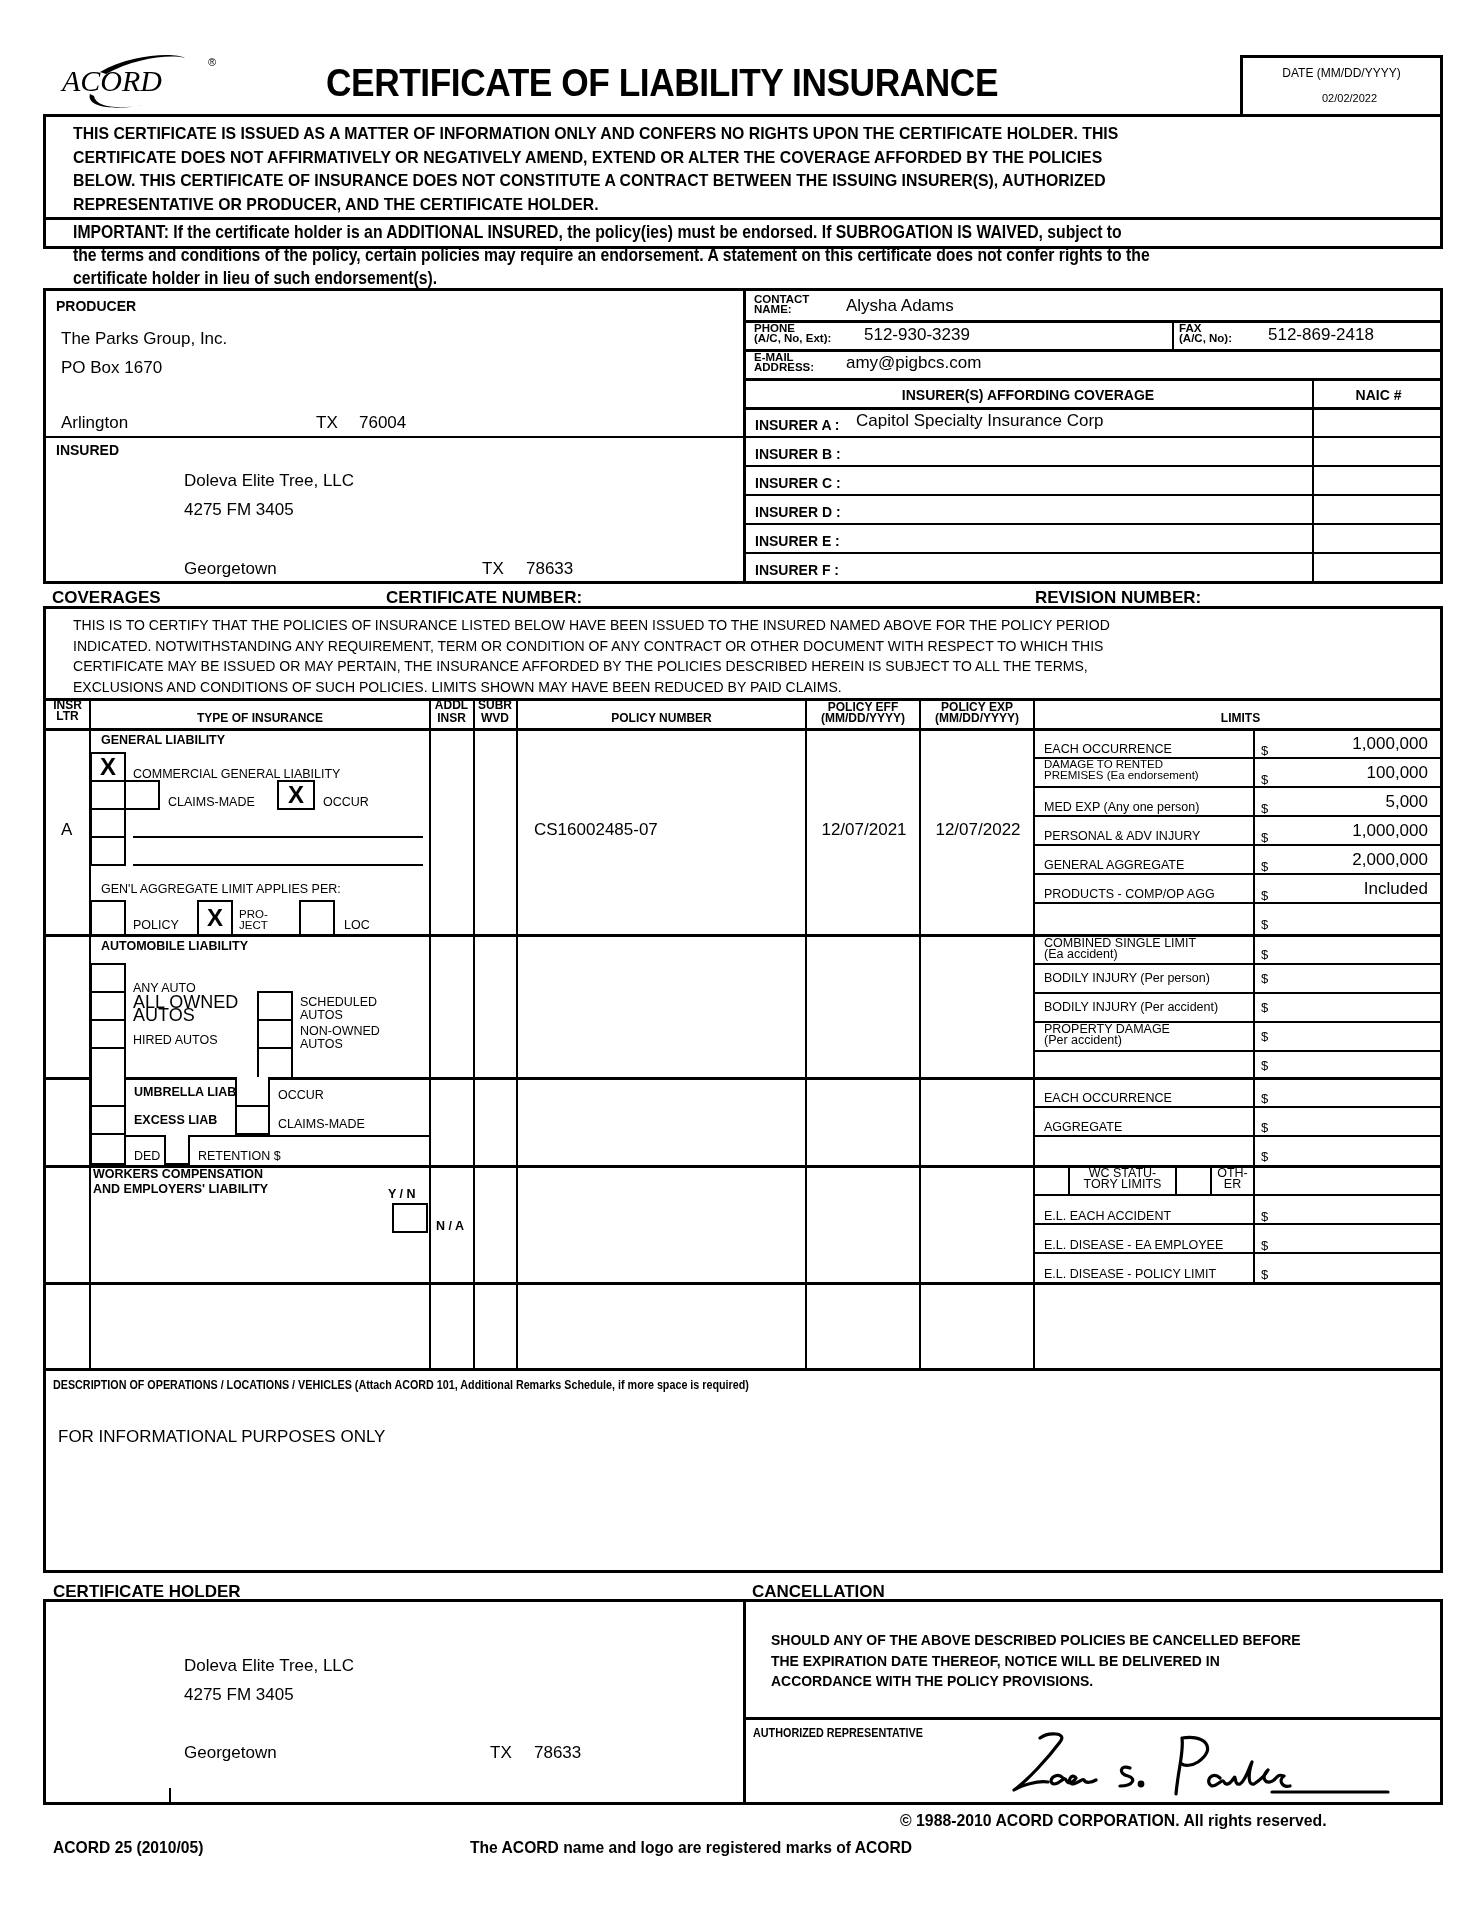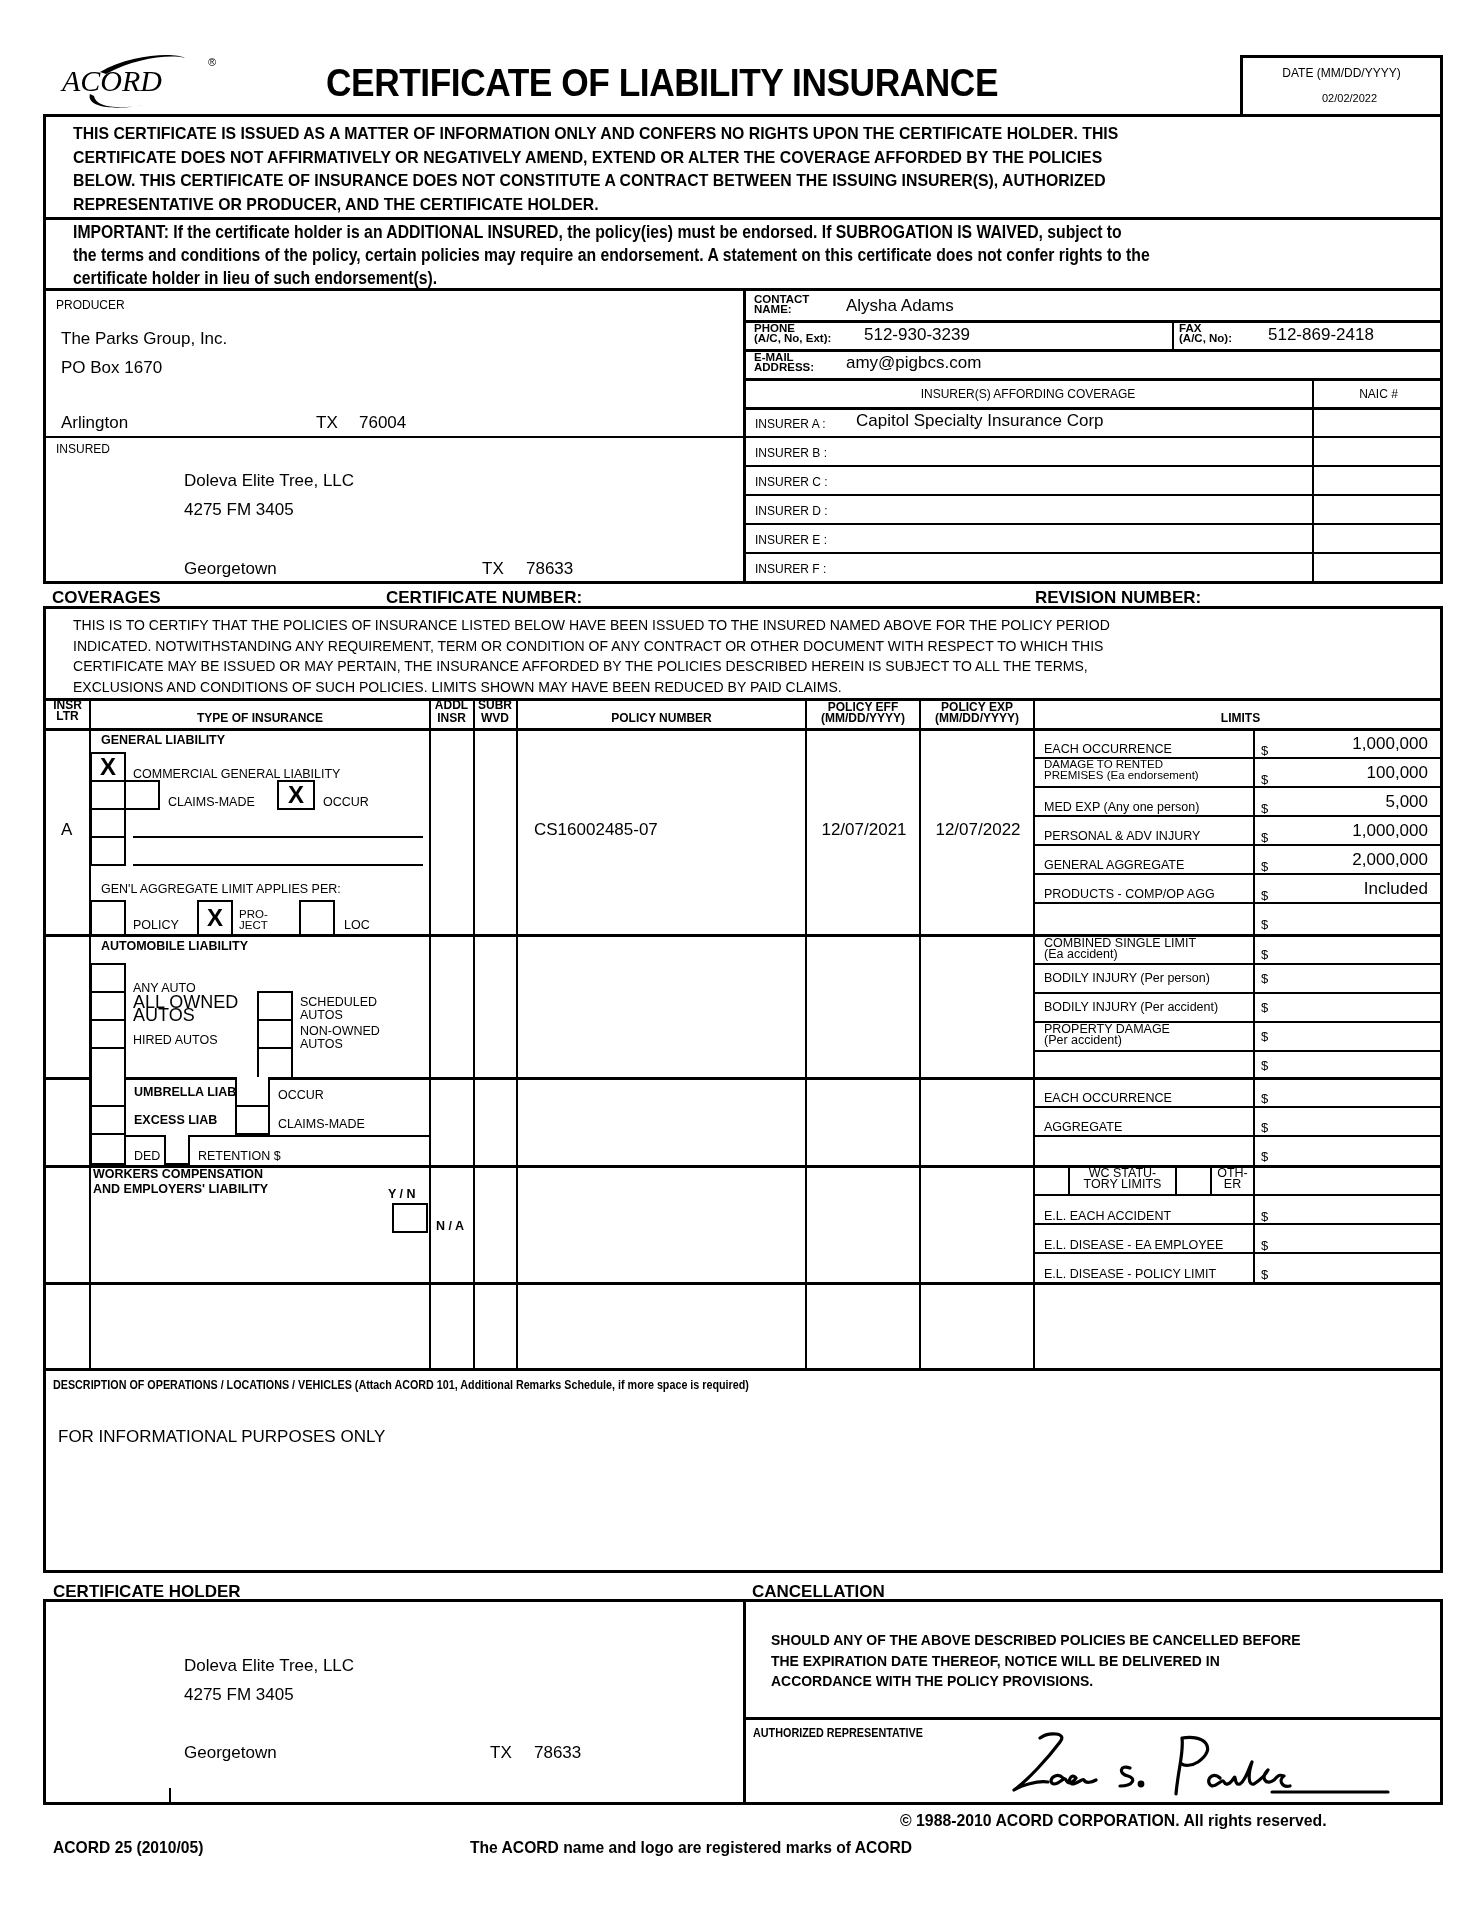--- a/index.html
+++ b/index.html
@@ -7,21 +7,21 @@
   .abs{position:absolute;}
   .box{position:absolute;border:3px solid #000;box-sizing:border-box;}
   .hl{position:absolute;height:0;border-top:2px solid #000;}
   .hlt{position:absolute;height:0;border-top:3px solid #000;}
   .vl{position:absolute;width:0;border-left:2px solid #000;}
   .vlt{position:absolute;width:0;border-left:3px solid #000;}
   .bold{font-weight:bold;}
   .t-title{font-size:38px;font-weight:bold;letter-spacing:-0.5px;transform:scaleX(0.93);transform-origin:left top;white-space:nowrap;}
   .t-notice{font-size:17px;font-weight:bold;line-height:23.5px;white-space:nowrap;transform:scaleX(0.93);transform-origin:left top;}
   .t-imp{font-size:17.5px;font-weight:bold;line-height:23px;white-space:nowrap;transform:scaleX(0.90);transform-origin:left top;}
-  .lbl{font-size:12px;font-weight:normal;white-space:nowrap;}
+  .lbl{font-size:14px;font-weight:bold;white-space:nowrap;}
   .lbl2{font-size:11.5px;font-weight:bold;line-height:10px;white-space:nowrap;}
   .val{font-size:17px;white-space:nowrap;}
   .small{font-size:12.5px;white-space:nowrap;}
   .smallb{font-size:12.5px;font-weight:bold;white-space:nowrap;}
   .tiny{font-size:11.5px;line-height:11px;white-space:nowrap;}
   .sec{font-size:17px;font-weight:bold;white-space:nowrap;}
   .certify{font-size:15px;line-height:20.5px;white-space:nowrap;transform:scaleX(0.935);transform-origin:left top;}
   .hdr{font-size:12px;font-weight:bold;text-align:center;line-height:11px;white-space:nowrap;}
   .cb{position:absolute;border:2px solid #000;box-sizing:border-box;background:#fff;}
   .cbx{font-size:24px;font-weight:bold;display:flex;align-items:center;justify-content:center;line-height:1;}
@@ -40,21 +40,21 @@
   <span class="abs" style="left:148px;top:6px;font-size:11px;">®</span>
 </div>
 
 <div class="abs t-title" style="left:326px;top:62px;">CERTIFICATE OF LIABILITY INSURANCE</div>
 
 <div class="box" style="left:1240px;top:55px;width:203px;height:62px;border-bottom:none;">
   <div class="abs" style="left:0;right:0;top:8px;text-align:center;font-size:12px;">DATE (MM/DD/YYYY)</div>
   <div class="abs" style="left:16px;right:0;top:34px;text-align:center;font-size:11px;">02/02/2022</div>
 </div>
 
-<div class="box" style="left:43px;top:114px;width:1400px;height:177px;">
+<div class="box" style="left:43px;top:114px;width:1400px;height:135px;">
   <div class="abs t-notice" style="left:27px;top:5px;">
     <div>THIS CERTIFICATE IS ISSUED AS A MATTER OF INFORMATION ONLY AND CONFERS NO RIGHTS UPON THE CERTIFICATE HOLDER. THIS</div>
     <div>CERTIFICATE DOES NOT AFFIRMATIVELY OR NEGATIVELY AMEND, EXTEND OR ALTER THE COVERAGE AFFORDED BY THE POLICIES</div>
     <div>BELOW.  THIS CERTIFICATE OF INSURANCE DOES NOT CONSTITUTE A CONTRACT BETWEEN THE ISSUING INSURER(S), AUTHORIZED</div>
     <div>REPRESENTATIVE OR PRODUCER, AND THE CERTIFICATE HOLDER.</div>
   </div>
   <div class="hlt" style="left:0;right:0;top:100px;"></div>
   <div class="abs t-imp" style="left:27px;top:104px;">
     <div>IMPORTANT:  If the certificate holder is an ADDITIONAL INSURED, the policy(ies) must be endorsed.  If SUBROGATION IS WAIVED, subject to</div>
     <div>the terms and conditions of the policy, certain policies may require an endorsement.  A statement on this certificate does not confer rights to the</div>

